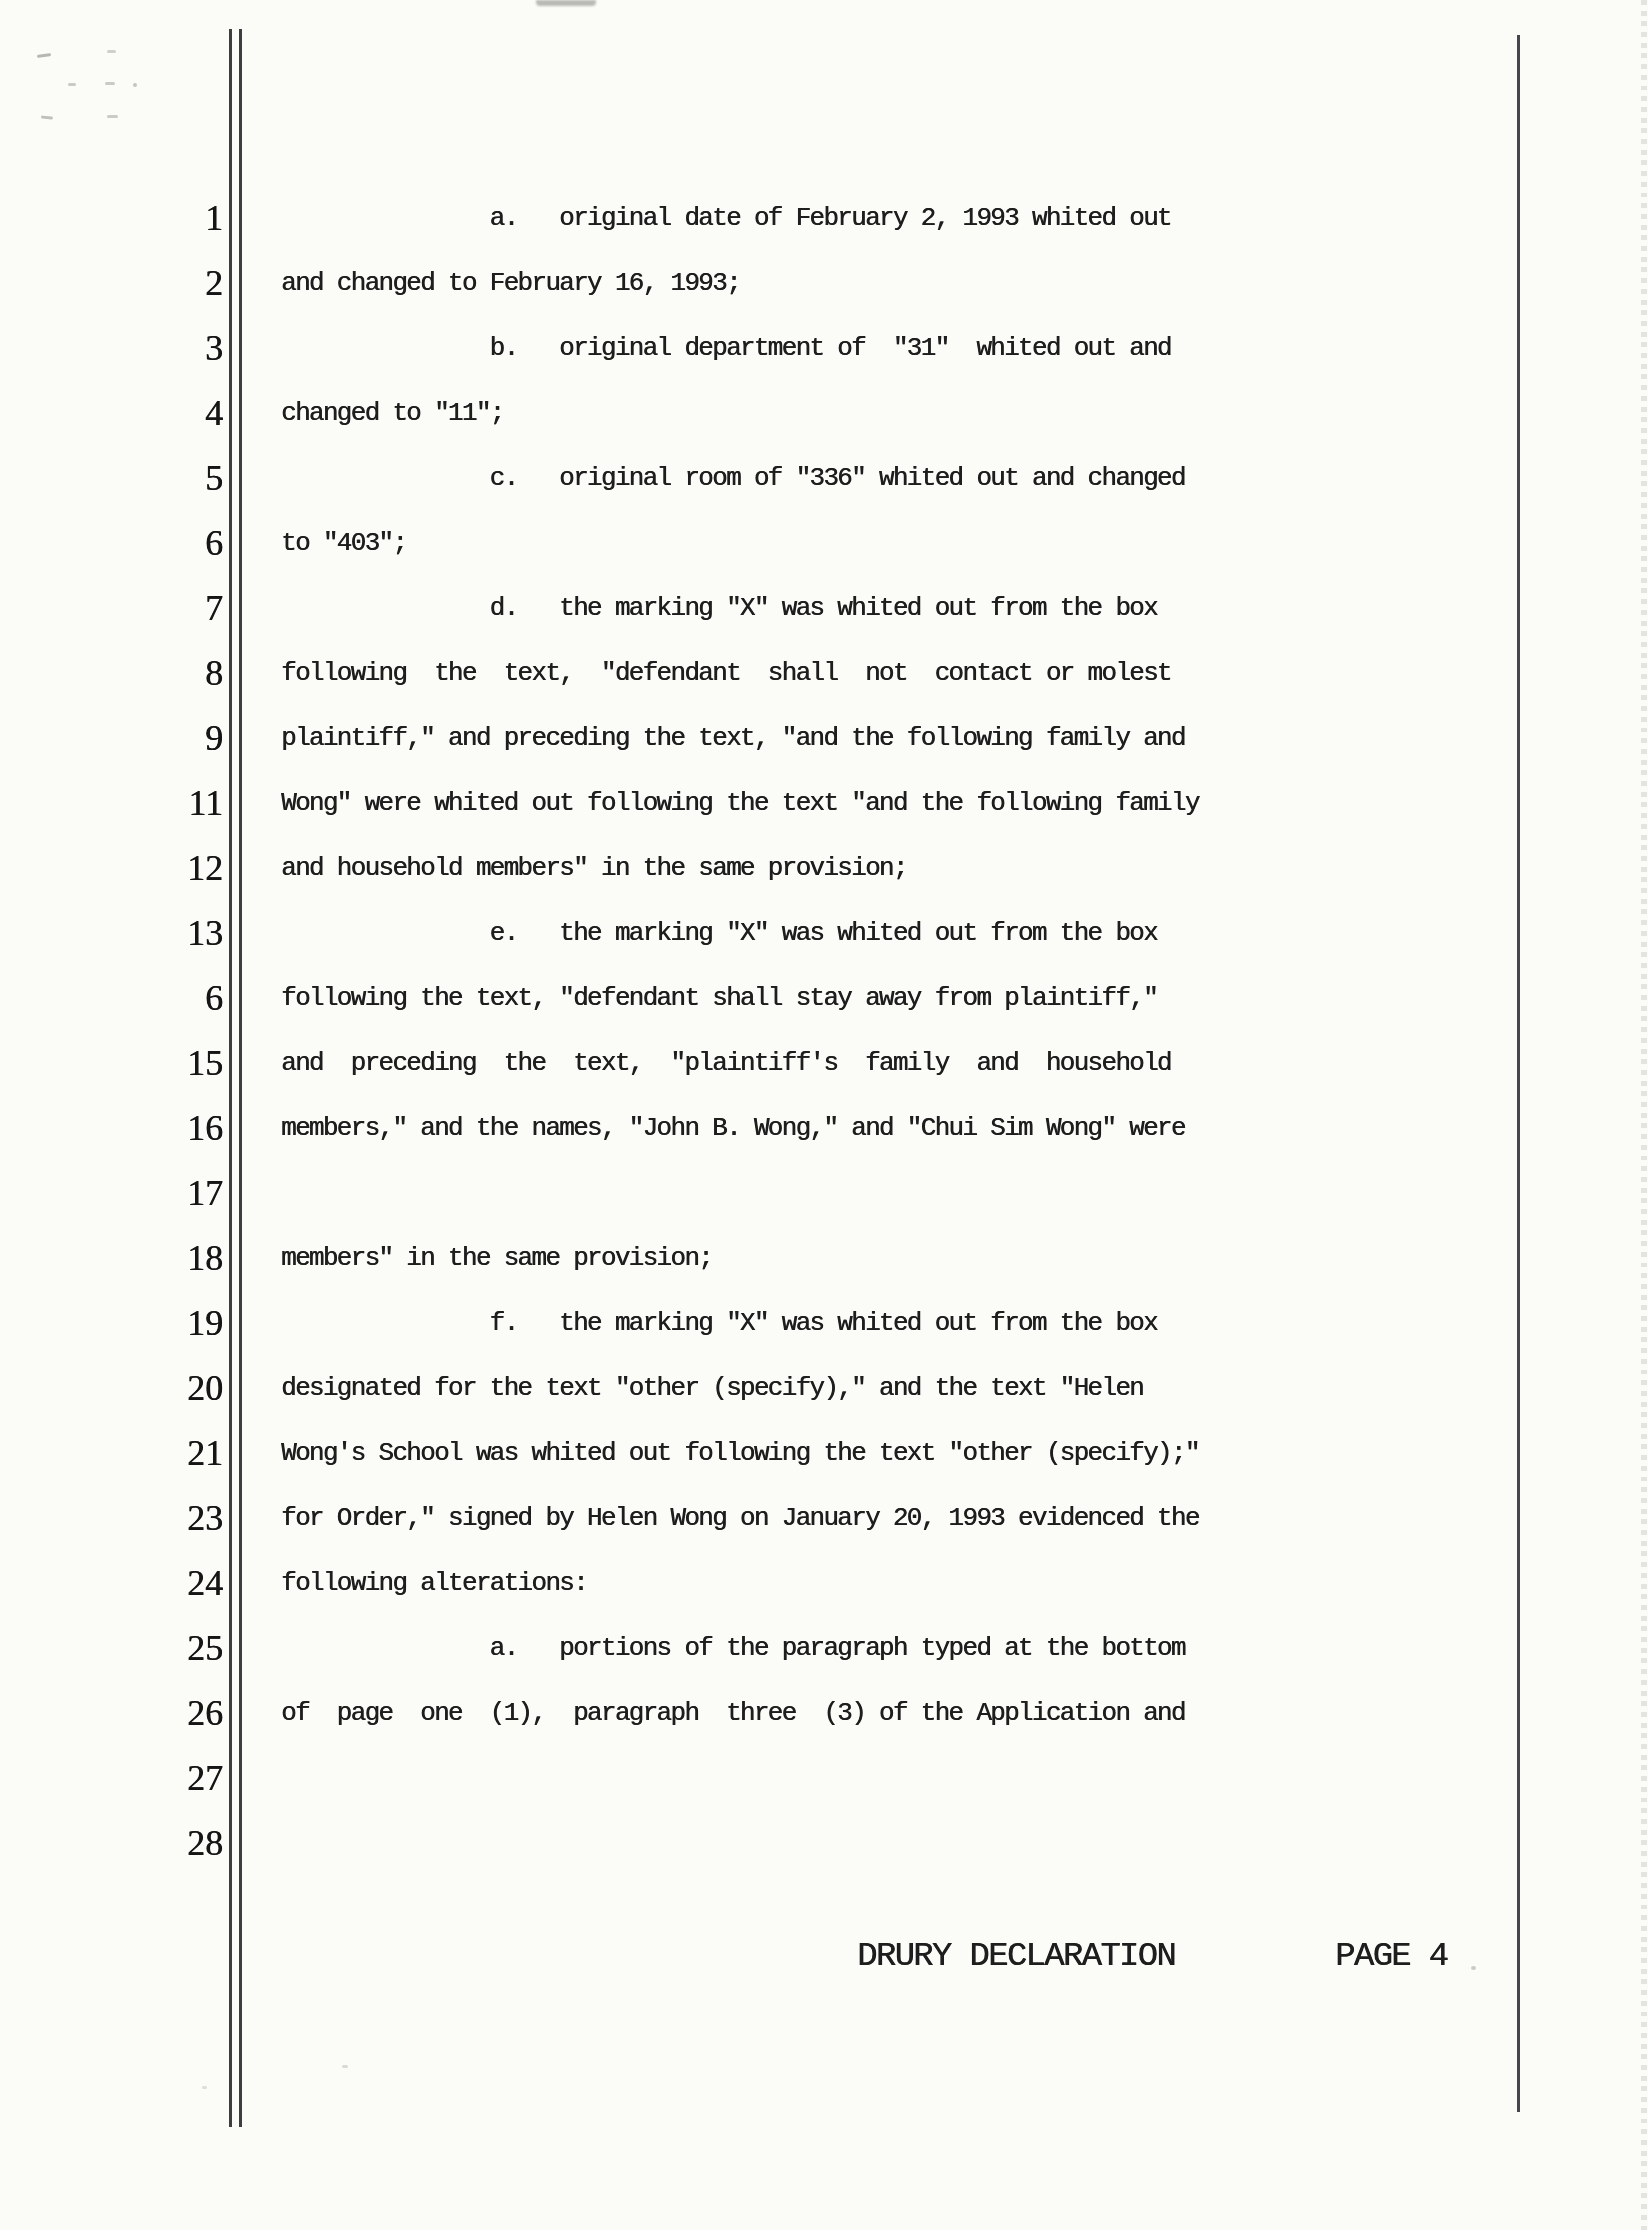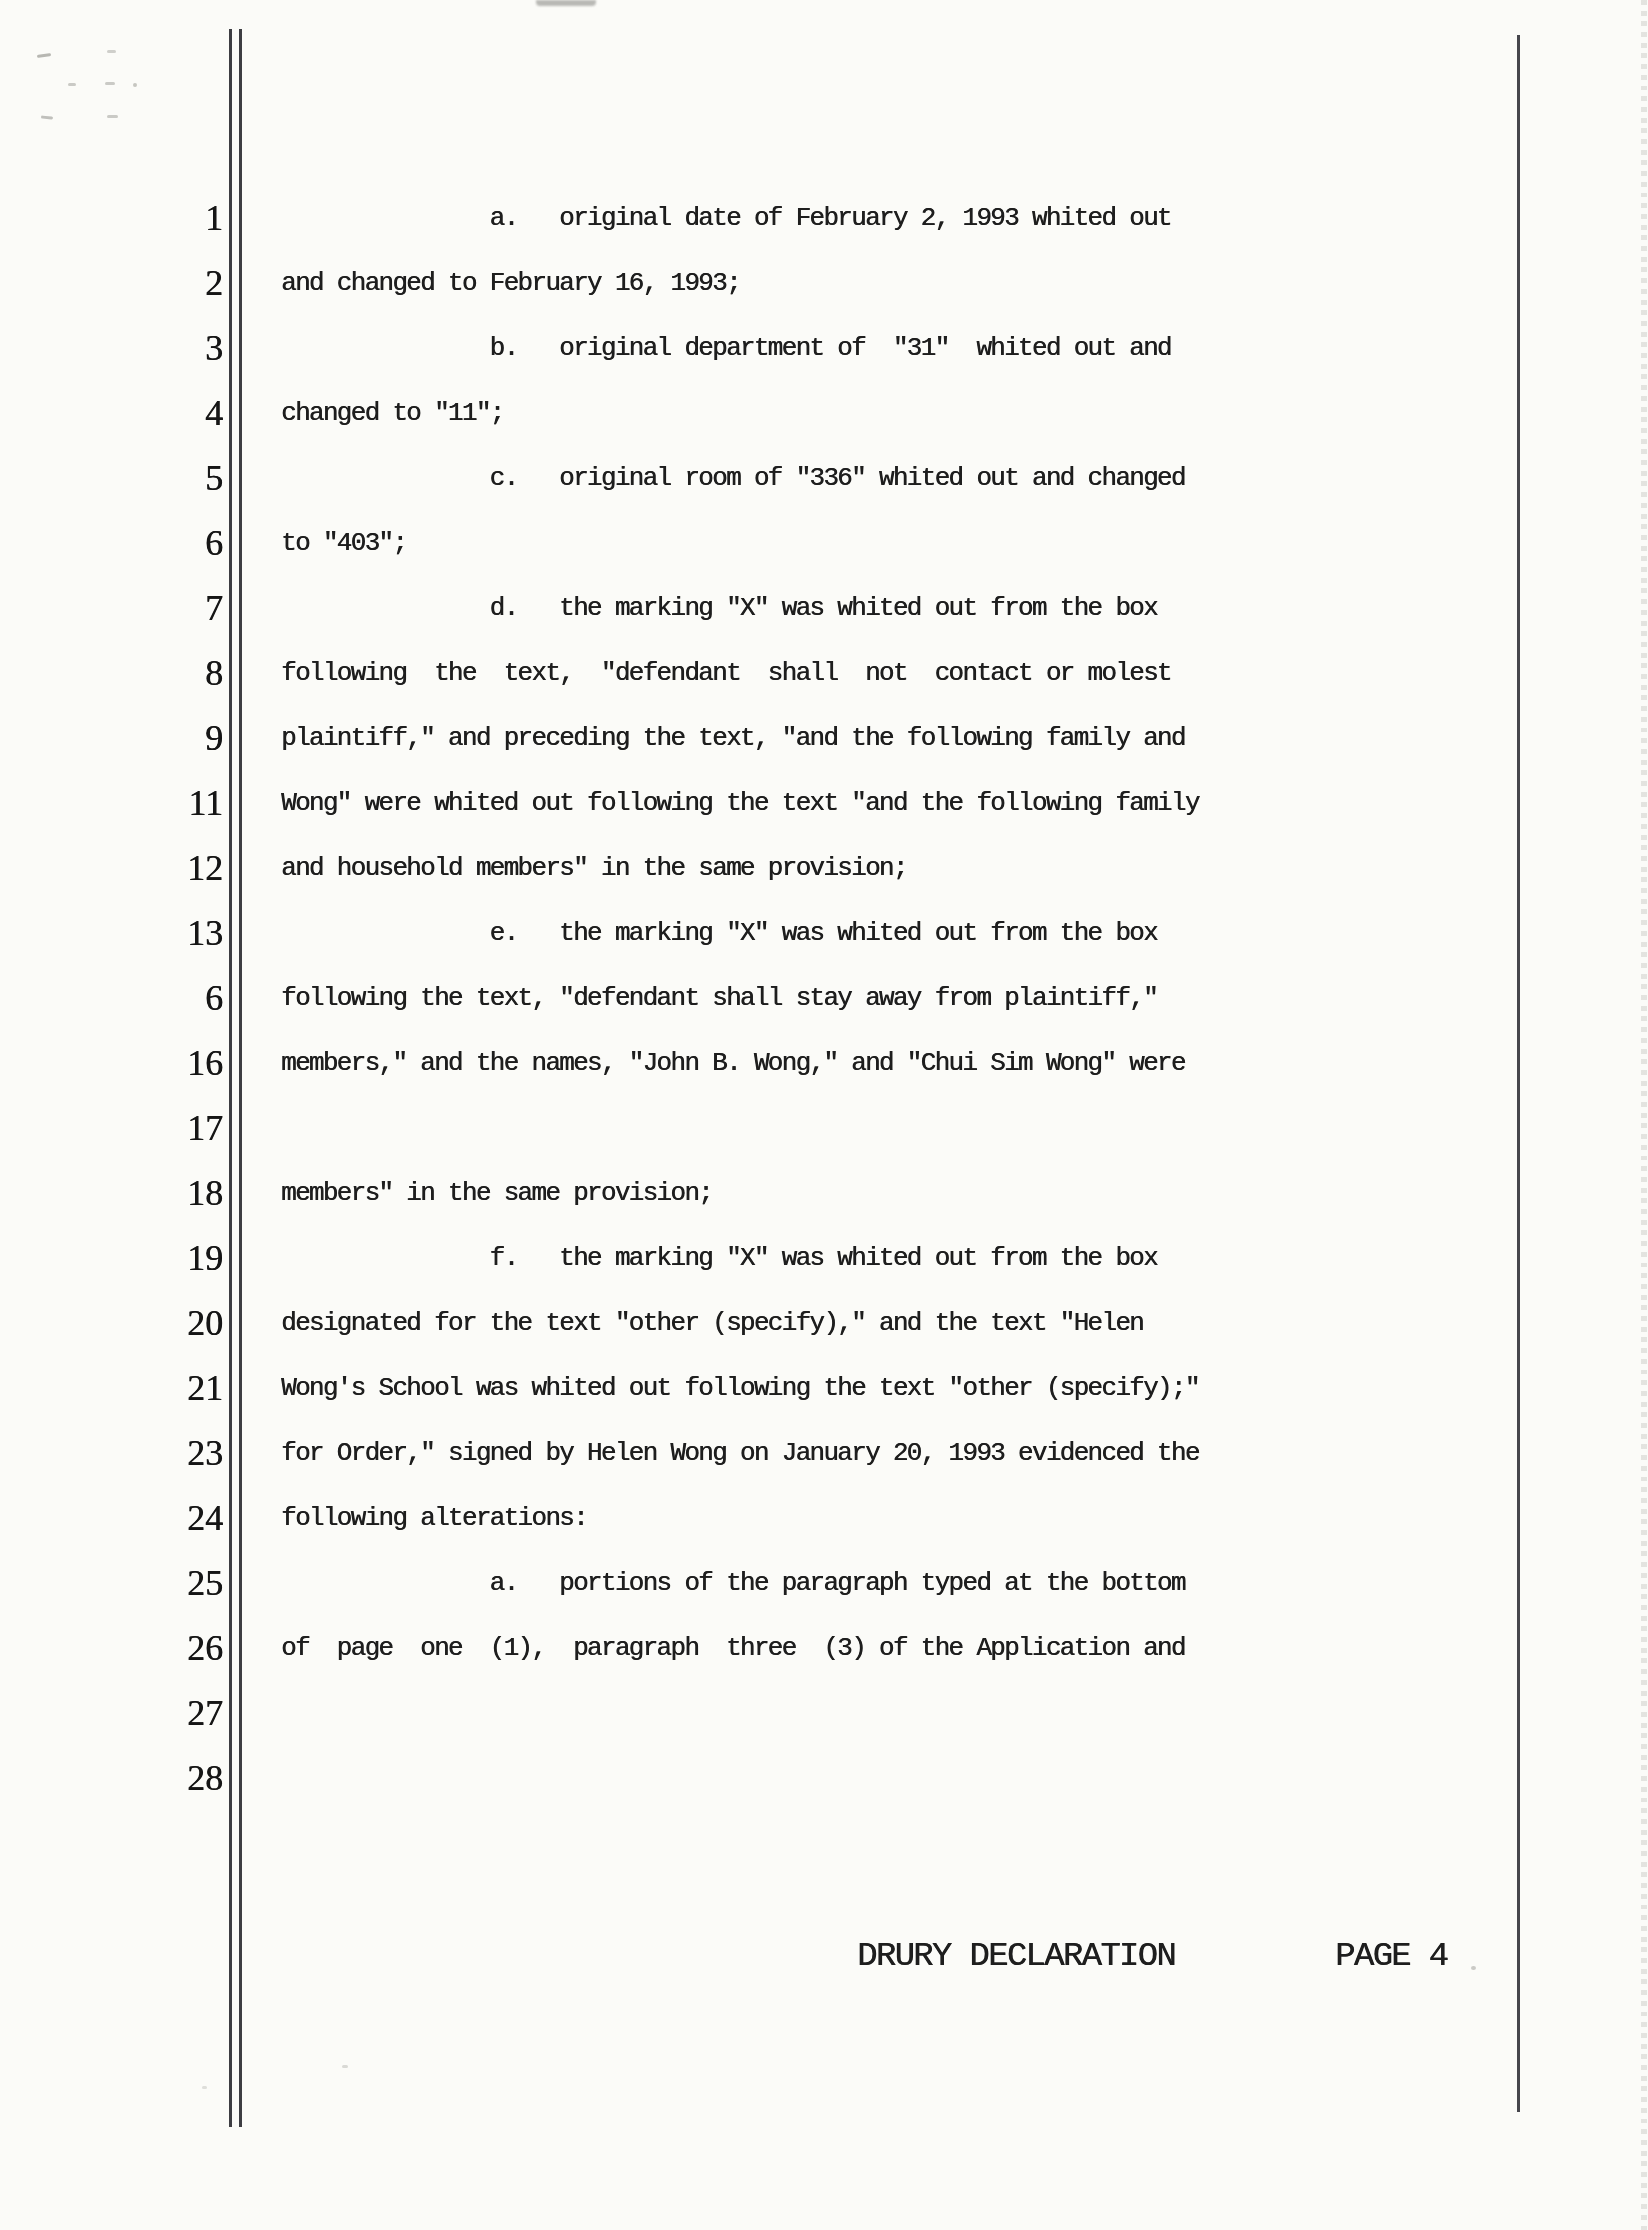--- a/index.html
+++ b/index.html
@@ -152,20 +152,24 @@
   <div class="row">
     <div class="linenum">13</div>
     <div class="linetext">               e.   the marking "X" was whited out from the box</div>
   </div>
 
   <div class="row">
     <div class="linenum">6</div>
     <div class="linetext">following the text, "defendant shall stay away from plaintiff,"</div>
   </div>
 
+  <div class="row">
+    <div class="linenum">15</div>
+    <div class="linetext">and  preceding  the  text,  "plaintiff's  family  and  household</div>
+  </div>
 
   <div class="row">
     <div class="linenum">16</div>
     <div class="linetext">members," and the names, "John B. Wong," and "Chui Sim Wong" were</div>
   </div>
 
   <div class="row">
     <div class="linenum">17</div>
   </div>
 

